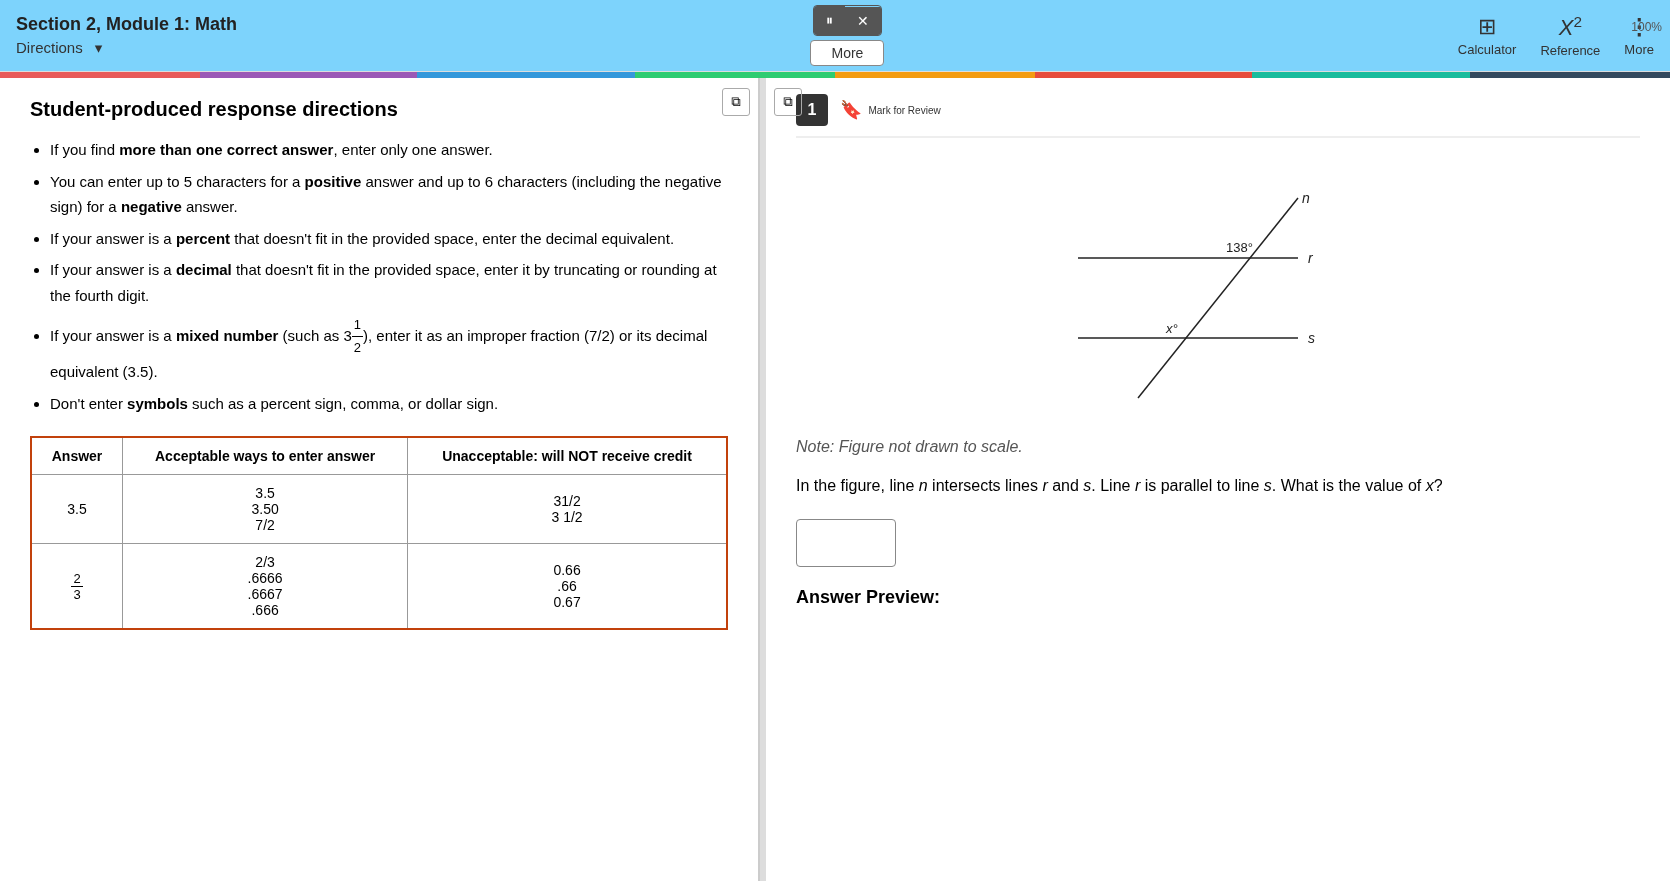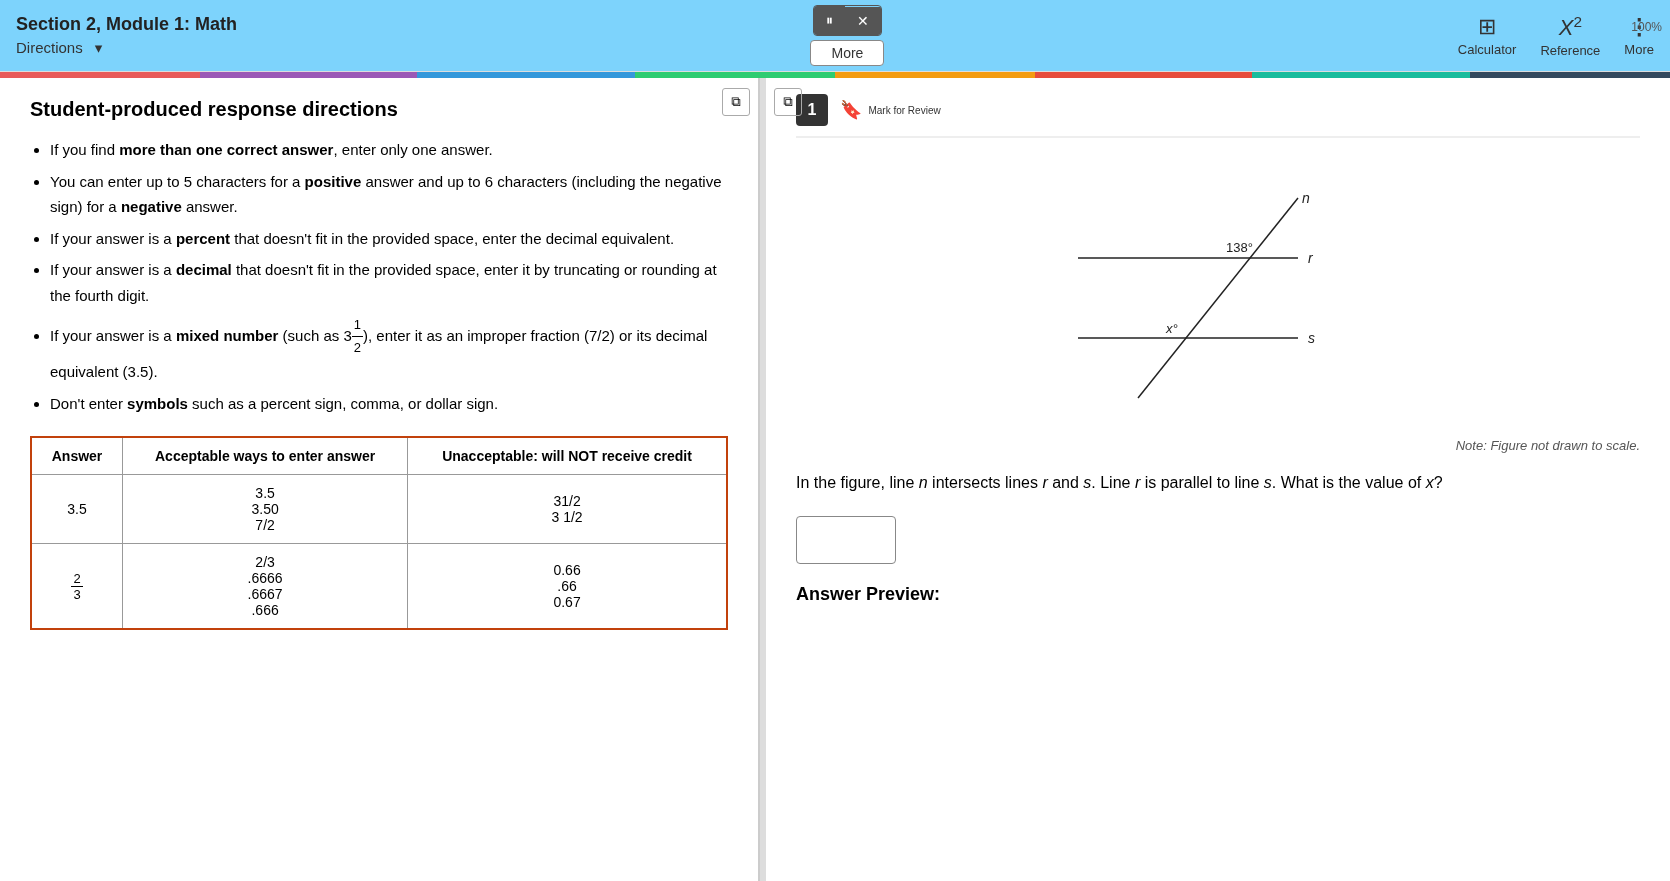--- a/index.html
+++ b/index.html
@@ -122,21 +122,21 @@
       display: flex; align-items: center; gap: 6px;
     }
     .mark-review-text { font-size: 10px; color: #333; }
 
     
     .figure-area {
       display: flex; justify-content: center; margin: 20px 0;
       position: relative; height: 260px;
     }
 
-    .figure-note { text-align: right; font-size: 13px; color: #555; margin-bottom: 16px; font-style: italic; }
+    .figure-note { text-align: left; font-size: 16px; color: #555; margin-bottom: 16px; font-style: italic; }
 
     .question-text { font-size: 16px; line-height: 1.7; margin-bottom: 20px; }
 
     .answer-box {
       border: 1.5px solid #888; border-radius: 4px;
       width: 100px; height: 48px; display: flex; align-items: center; justify-content: center;
       cursor: pointer; margin-bottom: 20px;
     }
 
     .answer-input {

